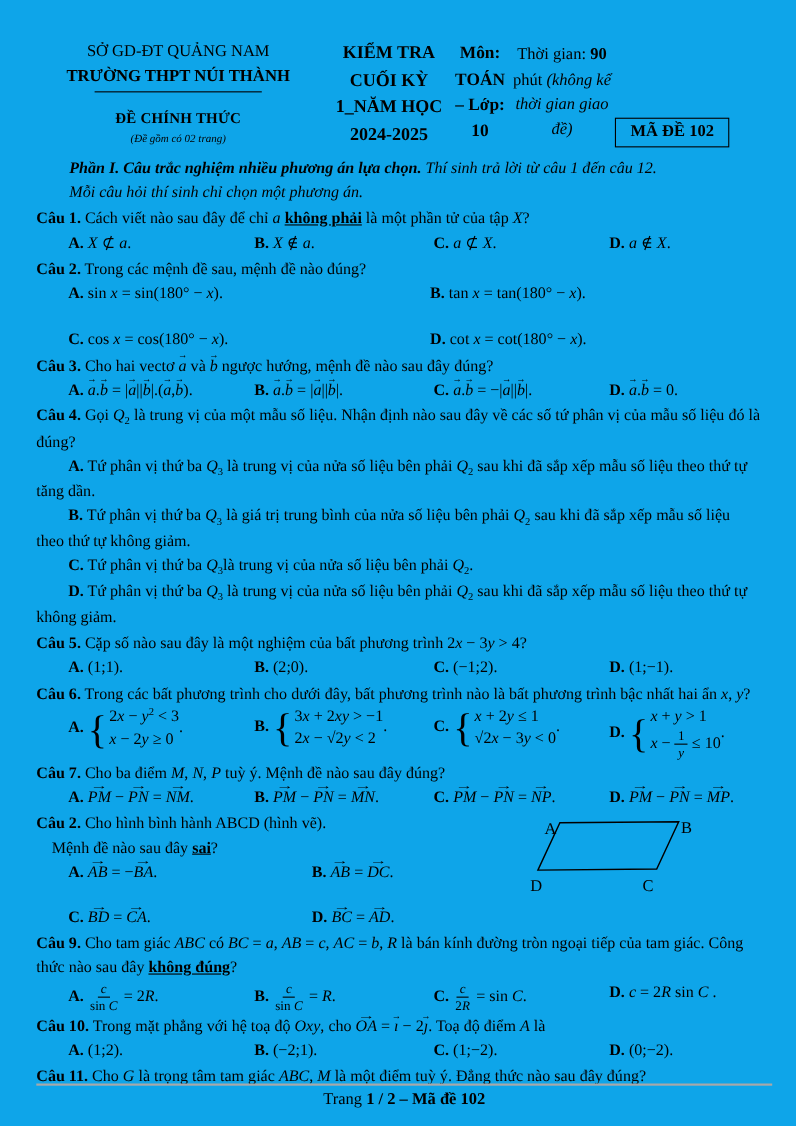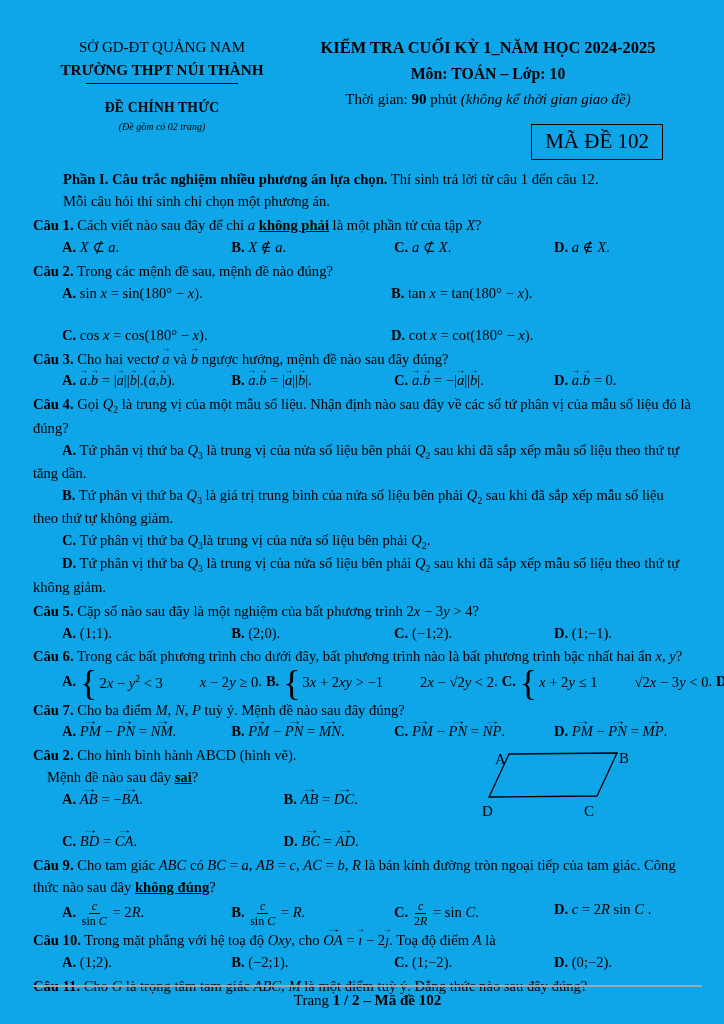--- a/index.html
+++ b/index.html
@@ -12,28 +12,28 @@
     padding:36px 33px 0 33px;
   }
   
   .header { display:flex; }
   .header-left { width:258px; text-align:center; }
   .dept   { font-size:15px; }
   .school { font-size:15.2px; font-weight:bold; }
   .school-rule { width:152px; border-bottom:1.5px solid #000; margin:2px auto 14px auto; }
   .official { font-weight:bold; font-size:13.6px; letter-spacing:0.2px; }
   .pages { font-style:italic; font-size:10px; }
-  .header-right { flex:1; text-align:center; display:flex; flex-direction:column; padding:0 12px 0 6px; }
+  .header-right { flex:1; text-align:center; display:flex; flex-direction:row; padding:0 12px 0 6px; }
   .title   { font-weight:bold; font-size:16.4px; }
   .subject { font-weight:bold; font-size:15.8px; margin-top:1px; }
   .time    { font-size:15px; margin-top:3px; }
   .code-box { align-self:flex-end; margin:13px 16px 0 0; border:1.5px solid #000;
-              font-weight:normal; font-size:21px; padding:1px 13px 2px 13px; white-space:nowrap; }
-  
-  .intro { margin-top:9px; }
+              font-weight:bold; font-size:15px; padding:1px 13px 2px 13px; white-space:nowrap; }
+  
+  .intro { margin-top:9px;font-style:italic; }
   .intro-line { margin-left:30px; }
   
   .questions { margin-top:2px; }
   .question { margin-top:2px; }
   .q-text b.q-label { font-weight:bold; }
   .q-sub { margin-left:14px; }
   .options { display:grid; margin-left:29px; column-gap:4px; }
   .options.four { grid-template-columns:1.06fr 1.02fr 1fr 0.88fr; }
   .options.two  { grid-template-columns:1.03fr 1fr;gap:20px; }
   .options.full { display:block; margin-left:0; }
@@ -42,21 +42,21 @@
   .option > b { font-weight:bold; }
   
   .v, .v2 { position:relative; display:inline-block; font-style:italic; }
   .v::after, .v2::after {
     content:"→"; position:absolute; left:50%; top:-0.78em;
     transform:translateX(-50%); font-size:0.58em; font-style:normal;
   }
   .v2::after { transform:translateX(-50%) scaleX(1.9); }
   .sys { display:inline-flex; align-items:center; vertical-align:middle; }
   .brace { font-size:2.5em; font-weight:normal; line-height:0.8; margin-right:2px; font-style:normal; }
-  .rows { display:inline-flex; flex-direction:row; line-height:1.32;gap:37px; }
+  .rows { display:inline-flex; flex-direction:column; line-height:1.32; }
   .frac { display:inline-flex; flex-direction:column; align-items:center;
           vertical-align:middle; font-size:0.82em; line-height:1.18; text-indent:0; }
   .frac .fn { border-bottom:1px solid #000; padding:0 3px; }
   .frac .fd { padding:0 2px; }
   sup, sub { font-size:0.66em; }
   
   .fig-row { display:flex; align-items:flex-start; }
   .fig-left { flex:1; }
   .fig-box { width:152px; margin:0 60px 0 0; flex:none; }
   .fig-box svg text { font-family:"Liberation Serif","DejaVu Serif",serif; font-size:15px; }

